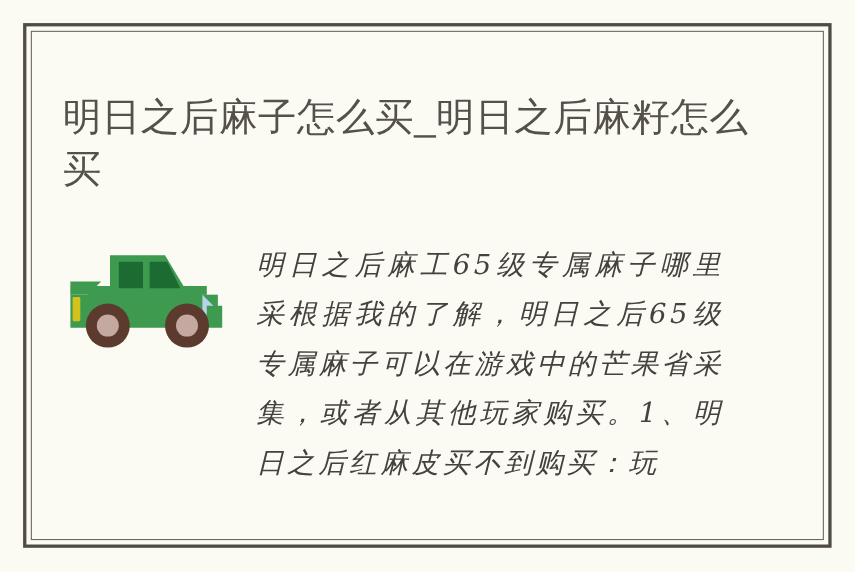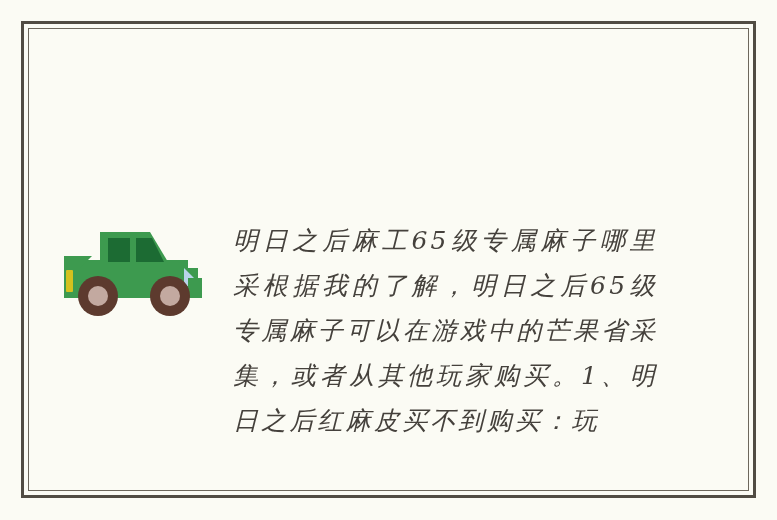--- a/index.html
+++ b/index.html
@@ -104,20 +104,21 @@
 </head>
 <body>
 
 <div class="page">
 
   <div class="frame-outer"></div>
   <div class="frame-inner"></div>
 
   <div class="content">
 
+    <h1 class="article-title">明日之后麻子怎么买_明日之后麻籽怎么买</h1>
 
     <div class="article-body-wrap">
 
       <div class="thumb">
         <svg width="160" height="120" viewBox="0 0 160 120" xmlns="http://www.w3.org/2000/svg">
 
           <path d="M42 26 L92 26 L110 56 L42 56 Z" fill="#3d9a4f"></path>
 
           <path d="M6 54 L130 54 L130 92 L6 92 Z" fill="#3d9a4f"></path>
 

